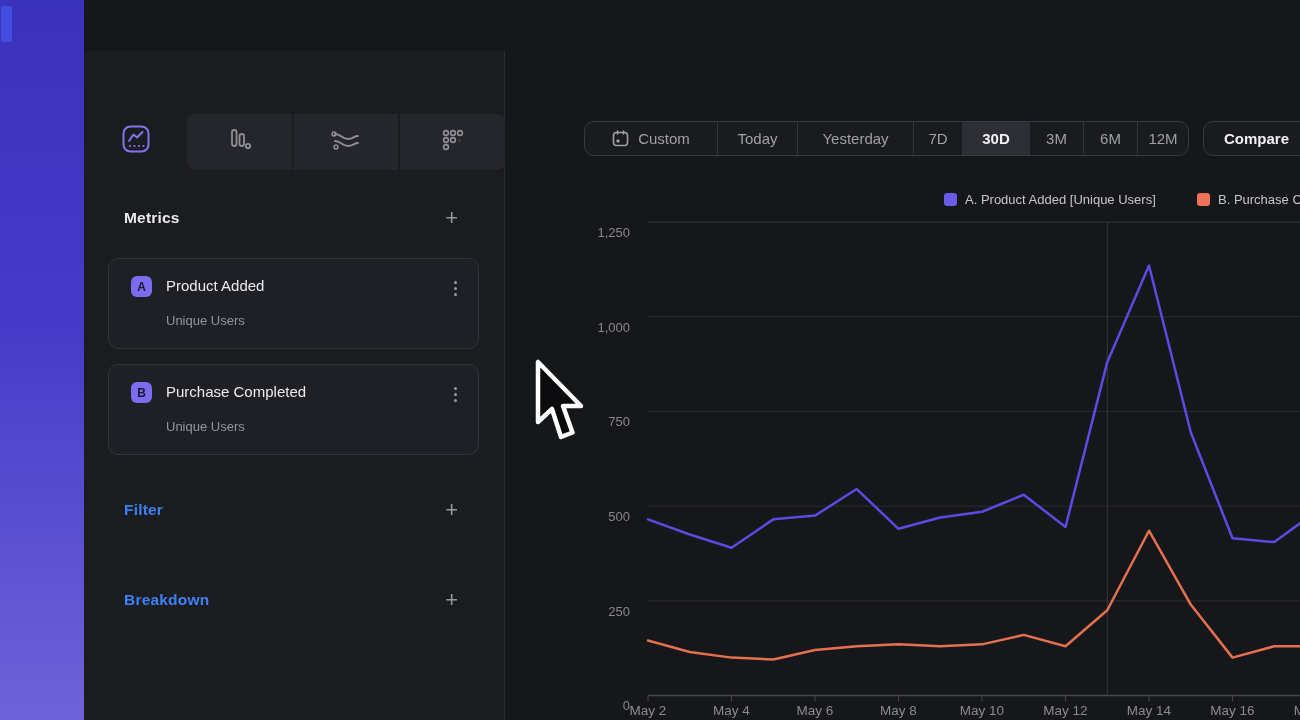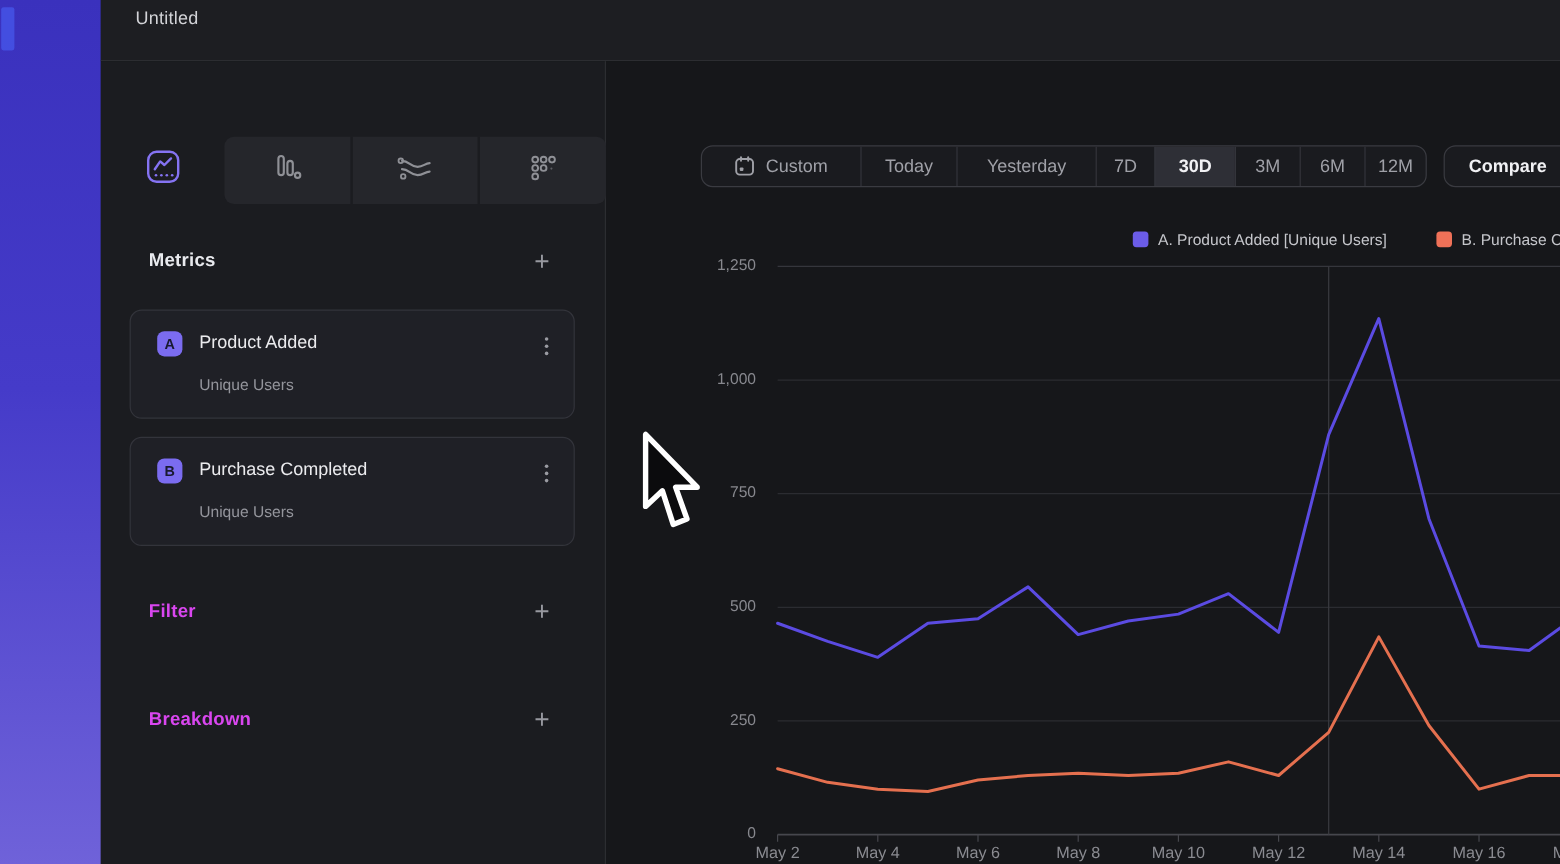--- a/index.html
+++ b/index.html
@@ -27,21 +27,21 @@
   .tab-selected { position:absolute; left:36px; top:13px; width:32px; height:32px; display:flex; align-items:center; justify-content:center; border-radius:8px; }
   .tab-strip { position:absolute; left:103px; top:2px; width:318px; height:56px; background:#25262b; border-radius:8px; display:flex; }
   .tab-cell { flex:1; display:flex; align-items:center; justify-content:center; }
   .tab-cell + .tab-cell { border-left:2px solid #1b1c20; }
 
   .section-row { position:absolute; left:40px; right:46px; height:30px; display:flex; align-items:center; justify-content:space-between; }
   .row-metrics { top:152px; }
   .row-filter { top:444px; }
   .row-breakdown { top:534px; }
   .section-title-strong { font-size:15.5px; font-weight:bold; color:#e9eaee; letter-spacing:.2px; }
-  .section-title-dim { font-size:15.5px; font-weight:bold; color:#d946ef; letter-spacing:.2px; }
+  .section-title-dim { font-size:15.5px; font-weight:bold; color:#3b82f6; letter-spacing:.2px; }
   .plus-btn { font-size:22px; font-weight:300; color:#97989f; line-height:20px; cursor:default; }
 
   .metric-card { position:absolute; left:24px; width:371px; height:91px; background:#1f2026; border:1px solid #33343b; border-radius:10px; }
   .card-1 { top:207px; } .card-2 { top:313px; }
   .metric-badge { position:absolute; left:22px; top:17px; width:21px; height:21px; border-radius:6px; background:#7b6cf0; color:#191a30; font-size:12px; font-weight:bold; display:flex; align-items:center; justify-content:center; }
   .metric-name { position:absolute; left:57px; top:18px; font-size:15px; color:#ebebee; }
   .metric-measure { position:absolute; left:57px; top:54px; font-size:13px; color:#94959c; }
   .kebab { position:absolute; right:16px; top:22px; width:14px; display:flex; flex-direction:column; align-items:center; gap:3px; }
   .kebab i { width:3px; height:3px; border-radius:50%; background:#9a9ba2; }
 
@@ -55,38 +55,35 @@
   .seg.selected { background:#2e2f36; color:#f1f1f4; font-weight:bold; }
   .cal-icon { margin-right:9px; display:flex; }
 
   .compare-btn { position:absolute; left:1203px; top:121px; width:130px; height:35px; border:1px solid #3a3b41; border-radius:10px; display:flex; align-items:center; padding-left:20px; font-size:15px; font-weight:bold; color:#f1f1f4; background:#1a1b1f; }
 
   .legend-item { position:absolute; top:192px; display:flex; align-items:center; gap:8px; white-space:nowrap; }
   .legend-a { left:944px; } .legend-b { left:1197px; }
   .legend-swatch { width:13px; height:13px; border-radius:3px; flex:0 0 auto; }
   .legend-label { font-size:13px; color:#c5c6cb; }
 
-  .ylabel { position:absolute; left:560px; width:70px; text-align:right; font-size:13px; color:#87888e; }
+  .ylabel { position:absolute; left:560px; width:70px; text-align:right; font-size:13px; color:#87888e;margin-top:12px; }
   .xlabel { position:absolute; top:703px; transform:translateX(-50%); font-size:13.5px; color:#8a8b91; white-space:nowrap; }
 
   #chart-svg { position:absolute; left:0; top:0; z-index:1; }
   #cursor { position:absolute; left:534px; top:359px; z-index:20; }
 </style>
 </head>
 <body>
 
 <div id="screen">
 
   <div class="gradient-strip">
     <div class="strip-glare"></div>
   </div>
 
-  <div class="topbar">
-    <div class="topbar-title">Untitled</div>
-  </div>
 
   <div class="sidebar">
 
 
     <div class="tab-row">
       <div class="tab-selected">
         <span>
           <svg width="32" height="32" viewBox="0 0 32 32">
             <rect x="3.5" y="3.5" width="25" height="25" rx="7" fill="none" stroke="#8573f2" stroke-width="2"></rect>
             <polyline points="9,18 13.5,11.5 17,14.5 22.5,9" fill="none" stroke="#8573f2" stroke-width="2" stroke-linecap="round" stroke-linejoin="round"></polyline>

